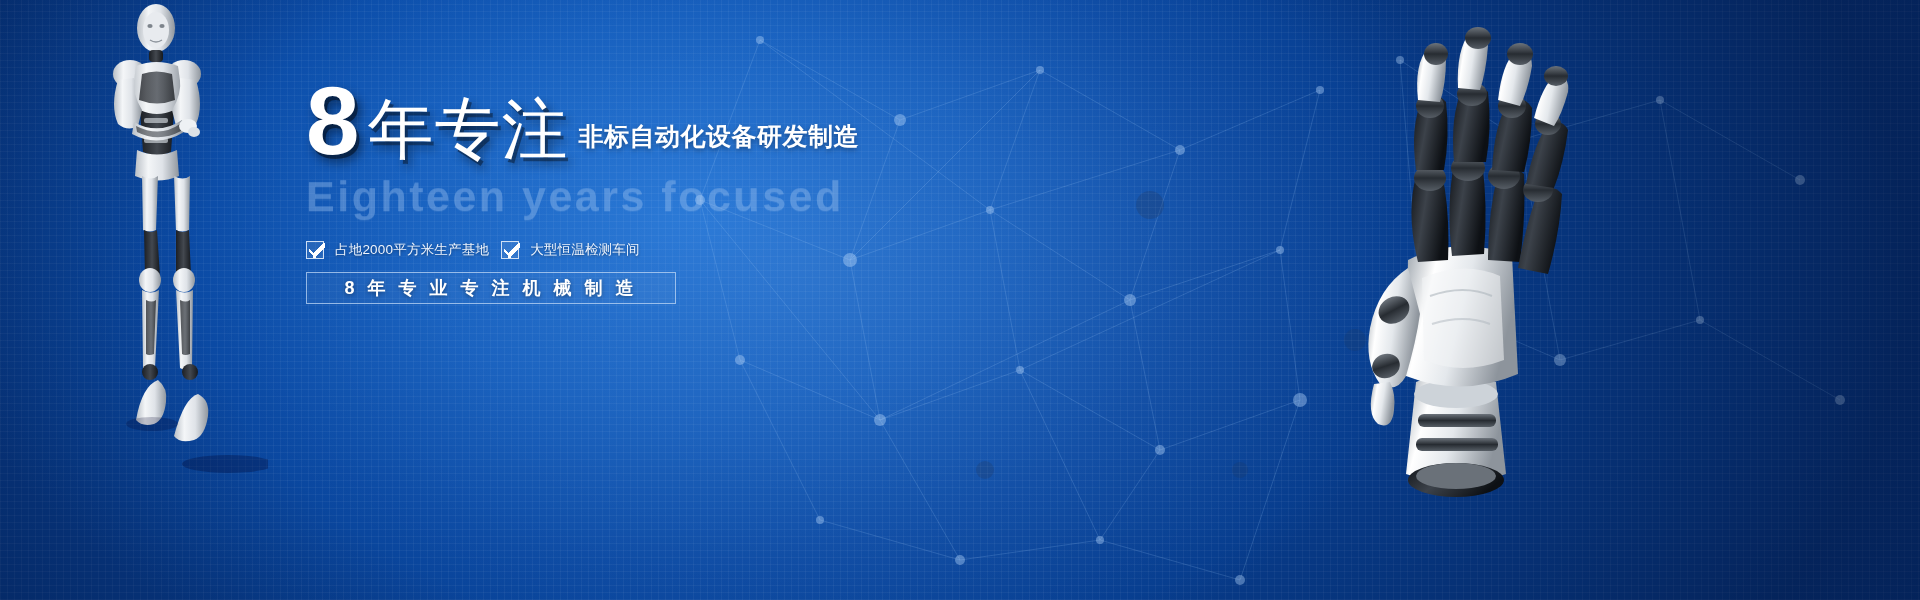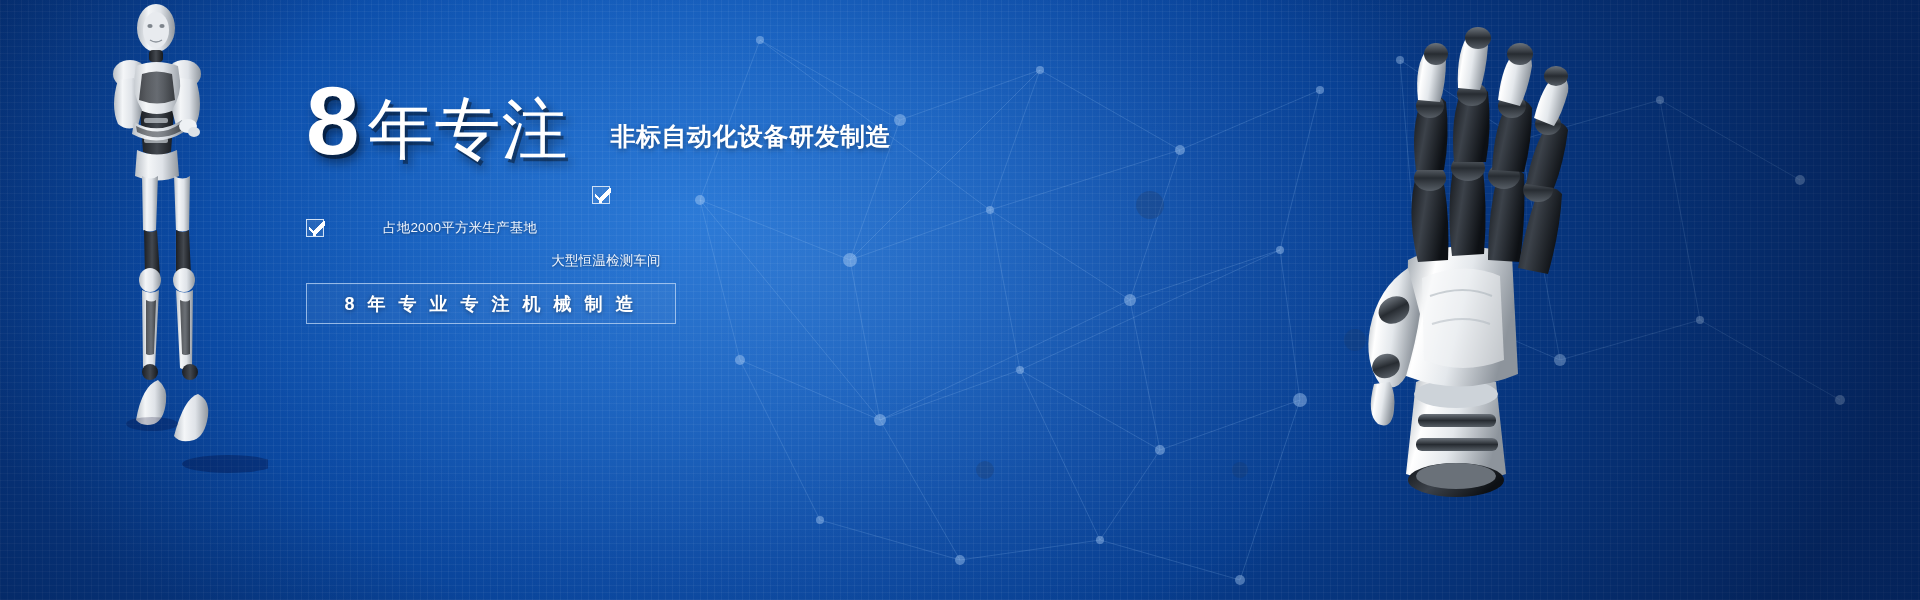--- a/index.html
+++ b/index.html
@@ -51,57 +51,57 @@
     letter-spacing:-2px;
     text-shadow: 3px 4px 0 rgba(0,0,0,.42), 5px 7px 11px rgba(0,0,0,.45);
   }
   .big-cn {
     font-size:66px; font-weight:normal; color:#ffffff; line-height:1;
     margin-left:10px; margin-bottom:4px; letter-spacing:1px;
     text-shadow: 3px 4px 0 rgba(0,0,0,.38), 5px 7px 10px rgba(0,0,0,.42);
   }
   .sub-cn {
     font-size:25px; font-weight:bold; color:#ffffff; letter-spacing:.5px;
-    margin-left:42px; margin-bottom:13px; white-space:nowrap;
+    margin-left:10px; margin-bottom:13px; white-space:nowrap;
     text-shadow:0 2px 5px rgba(0,0,0,.35);
   }
 
   .tagline-en {
     margin-top:6px;
     font-size:43px; font-weight:bold; letter-spacing:2.5px;
     color:rgba(150,190,240,.34);
     text-shadow:0 1px 0 rgba(255,255,255,.07);
     white-space:nowrap;
   }
 
   .features { margin-top:20px; width:400px; }
   .feature-row { display:flex; margin-bottom:13px; }
-  .feature-item { display:flex; align-items:center;gap:48px; }
+  .feature-item { display:flex; align-items:center; }
   .feature-item.col-a { width:200px; }
-  .feature-item.col-b { width:210px;flex-direction:column; }
+  .feature-item.col-b { width:210px; }
   .chk {
     width:18px; height:18px; flex:0 0 18px;
     border:1.5px solid #cfe0f5; background:rgba(255,255,255,.08);
     position:relative; margin-right:11px;
   }
   .chk::after {
     content:""; position:absolute; left:2px; top:1px;
     width:16px; height:15px;
     background:
       linear-gradient(45deg, transparent 42%, #ffffff 42% 62%, transparent 62%) no-repeat left bottom/7px 9px,
       linear-gradient(-45deg, transparent 38%, #ffffff 38% 60%, transparent 60%) no-repeat right top/12px 15px;
   }
   .feature-text {
     font-size:13.5px; color:#eef4fd; white-space:nowrap; letter-spacing:.2px;
     text-shadow:0 1px 3px rgba(0,0,0,.4);
   }
 
   .cta-box {
     margin-top:9px;
-    width:370px; height:41px;
+    width:370px; height:32px;
     border:1.5px solid rgba(190,215,245,.75);
     display:flex; align-items:center; justify-content:center;
     background:rgba(255,255,255,.04);
   }
   .cta-text {
     font-size:18px; font-weight:bold; color:#ffffff; letter-spacing:4px;
     text-shadow:0 1px 4px rgba(0,0,0,.4);
   }
 </style>
 </head>
@@ -312,20 +312,21 @@
   </div>
 
   <div class="content">
 
     <div class="headline-row">
       <span class="big-num">8</span>
       <span class="big-cn">年专注</span>
       <span class="sub-cn">非标自动化设备研发制造</span>
     </div>
 
+    <div class="tagline-en">Eighteen years focused</div>
 
     <div class="features">
       <div class="feature-row">
         <div class="feature-item col-a">
           <span class="chk"></span>
           <span class="feature-text">占地2000平方米生产基地</span>
         </div>
         <div class="feature-item col-b">
           <span class="chk"></span>
           <span class="feature-text">大型恒温检测车间</span>

